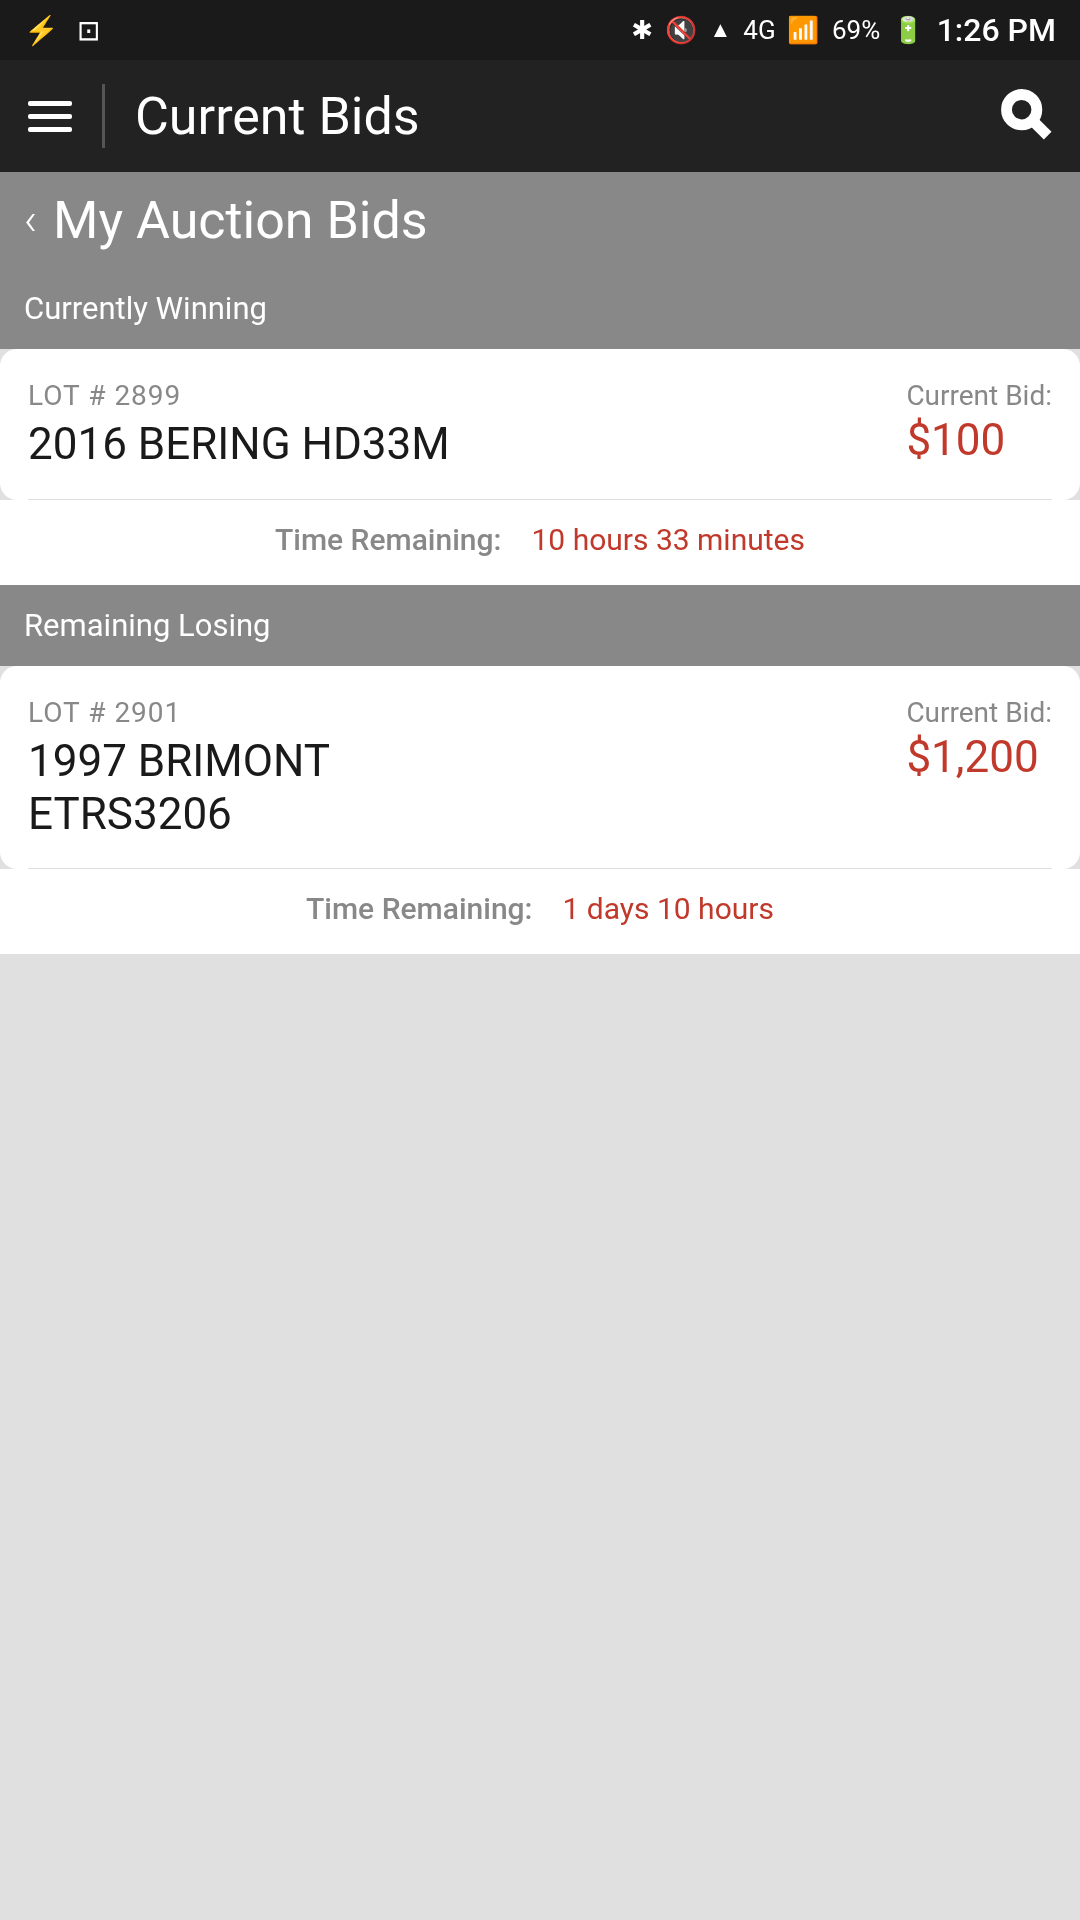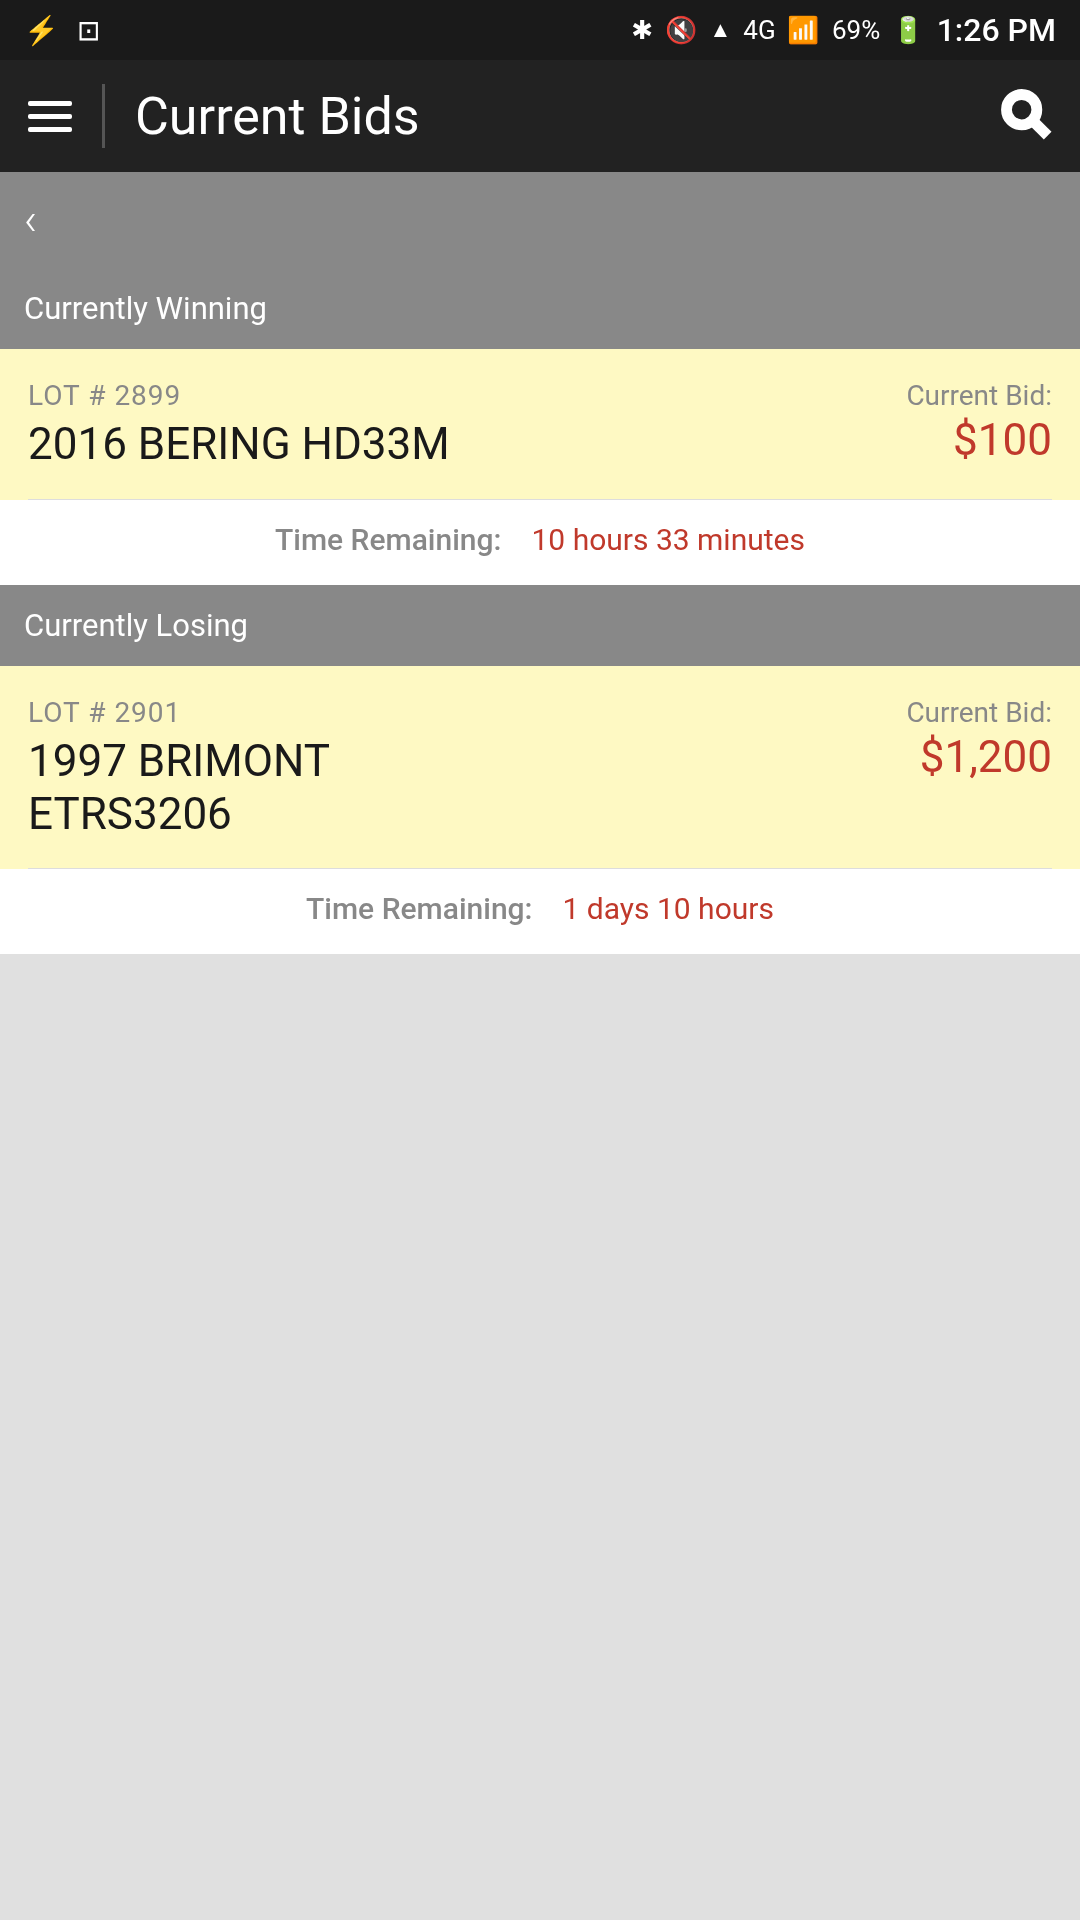--- a/index.html
+++ b/index.html
@@ -121,22 +121,23 @@
     }
     .section-header-text {
       color: white;
       font-size: 31px;
       font-weight: 400;
     }
 
     
     .lot-card {
       width: 100%;
-      background: #fef9c3;
+      background: #ffffff;
       padding: 30px 28px 0 28px;
+      border-radius: 17px;
     }
     .lot-card-top {
       display: flex;
       justify-content: space-between;
       align-items: flex-start;
     }
     .lot-number {
       color: #888;
       font-size: 28px;
       font-weight: 400;
@@ -144,21 +145,20 @@
       text-transform: uppercase;
     }
     .lot-name {
       color: #1a1a1a;
       font-size: 44px;
       font-weight: 400;
       margin-top: 6px;
       line-height: 1.2;
     }
     .bid-info {
-      text-align: right;
       flex-shrink: 0;
     }
     .bid-label {
       color: #888;
       font-size: 28px;
     }
     .bid-amount {
       color: #c0392b;
       font-size: 44px;
       font-weight: 400;
@@ -229,20 +229,21 @@
   <div class="search-icon-btn">
     <svg class="search-icon-svg" viewBox="0 0 24 24">
       <circle cx="10" cy="10" r="7"></circle>
       <line x1="15.5" y1="15.5" x2="22" y2="22"></line>
     </svg>
   </div>
 </div>
 
 <div class="breadcrumb-bar">
   <span class="back-arrow">‹</span>
+  <span class="breadcrumb-text">My Auction Bids</span>
 </div>
 
 <div class="section-header">
   <span class="section-header-text">Currently Winning</span>
 </div>
 
 <div class="lot-card">
   <div class="lot-card-top">
     <div>
       <div class="lot-number">LOT # 2899</div>
@@ -254,21 +255,21 @@
     </div>
   </div>
   <div class="lot-divider"></div>
 </div>
 <div class="time-remaining-row">
   <span class="time-label">Time Remaining:</span>
   <span class="time-value">10 hours 33 minutes</span>
 </div>
 
 <div class="section-header">
-  <span class="section-header-text">Currently Losing</span>
+  <span class="section-header-text">Remaining Losing</span>
 </div>
 
 <div class="lot-card">
   <div class="lot-card-top">
     <div>
       <div class="lot-number">LOT # 2901</div>
       <div class="lot-name" style="white-space: pre-line;">1997 BRIMONT
 ETRS3206</div>
     </div>
     <div class="bid-info">

